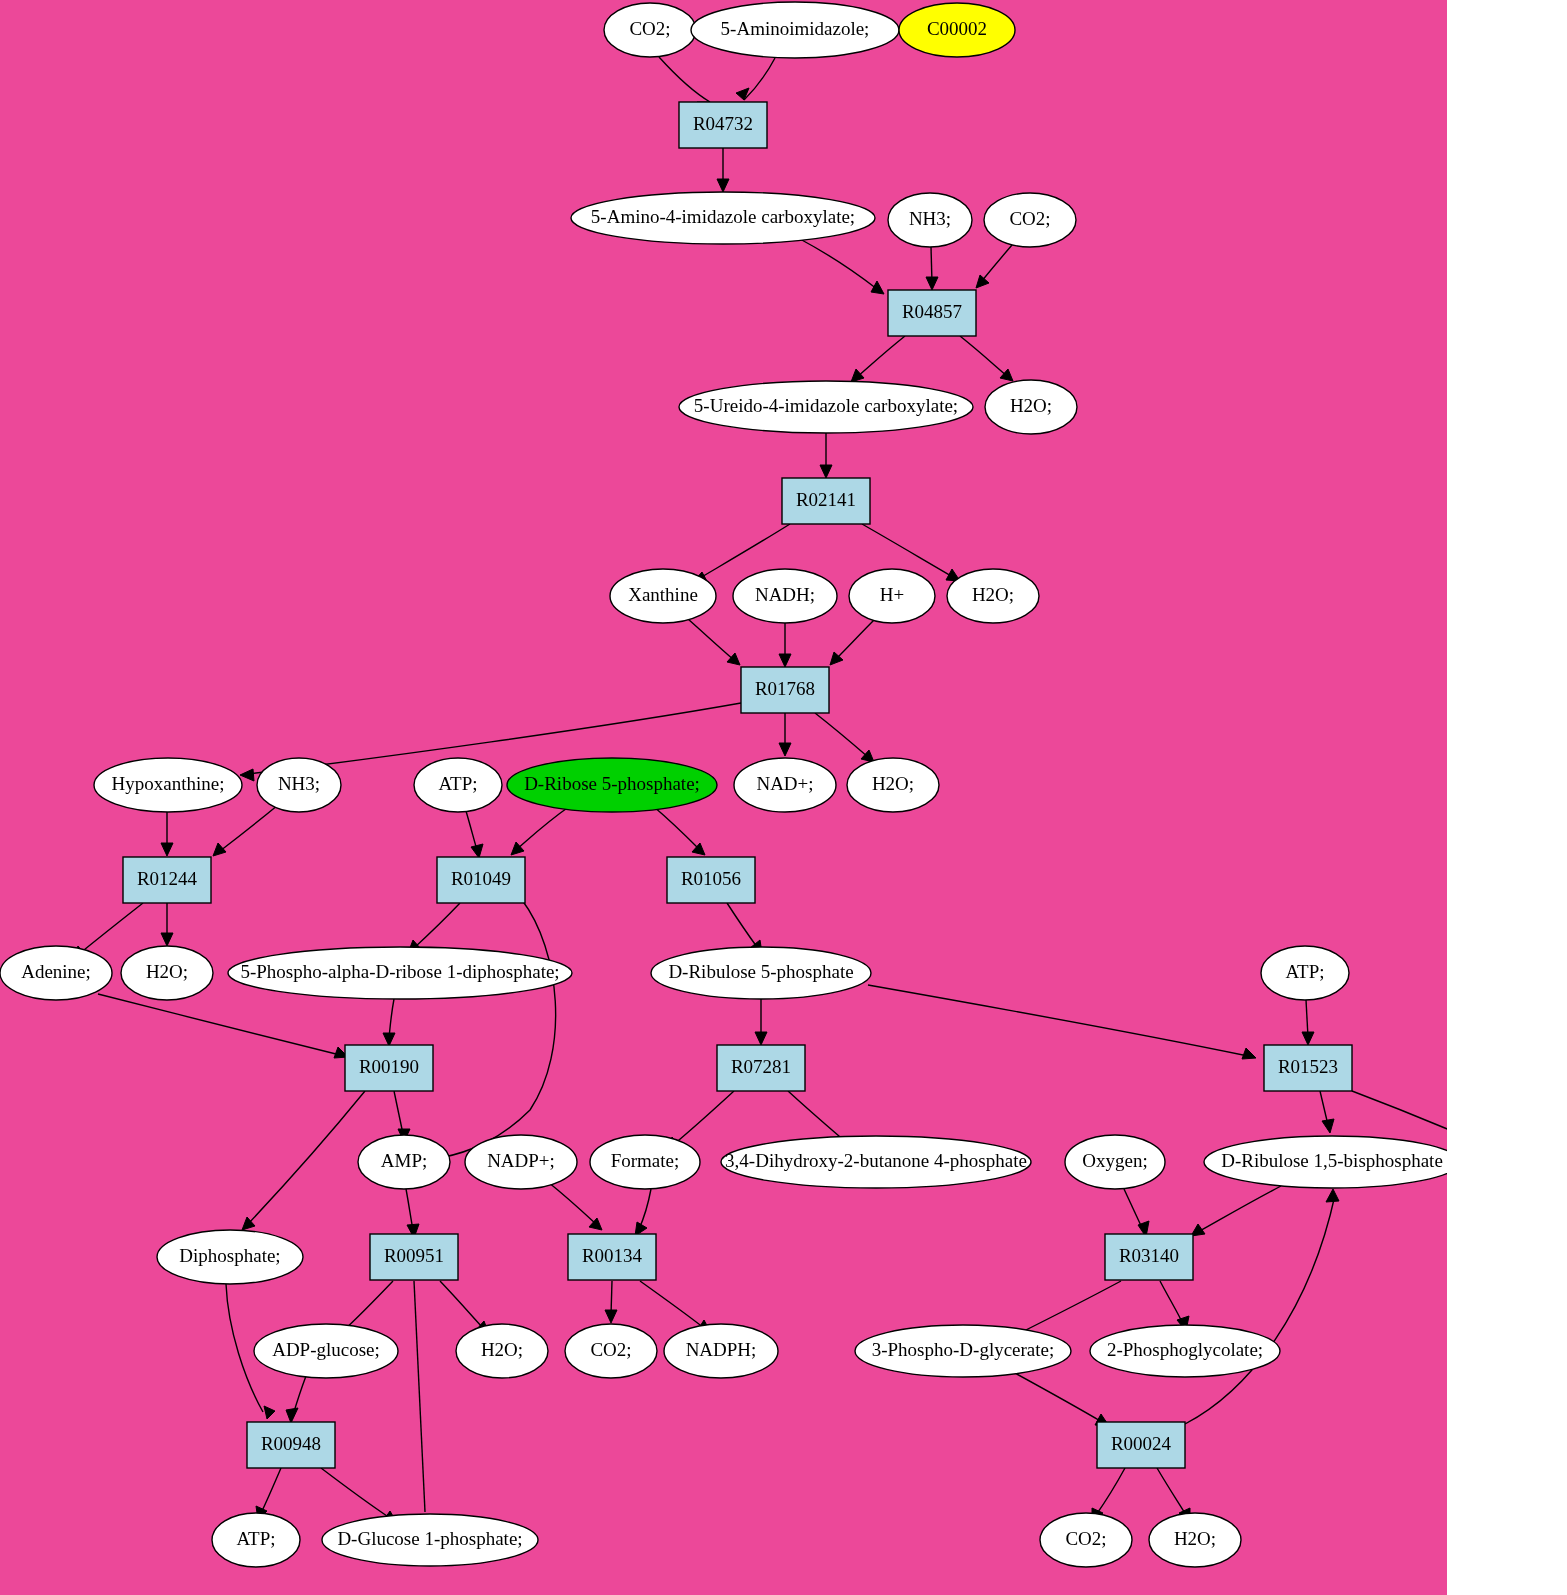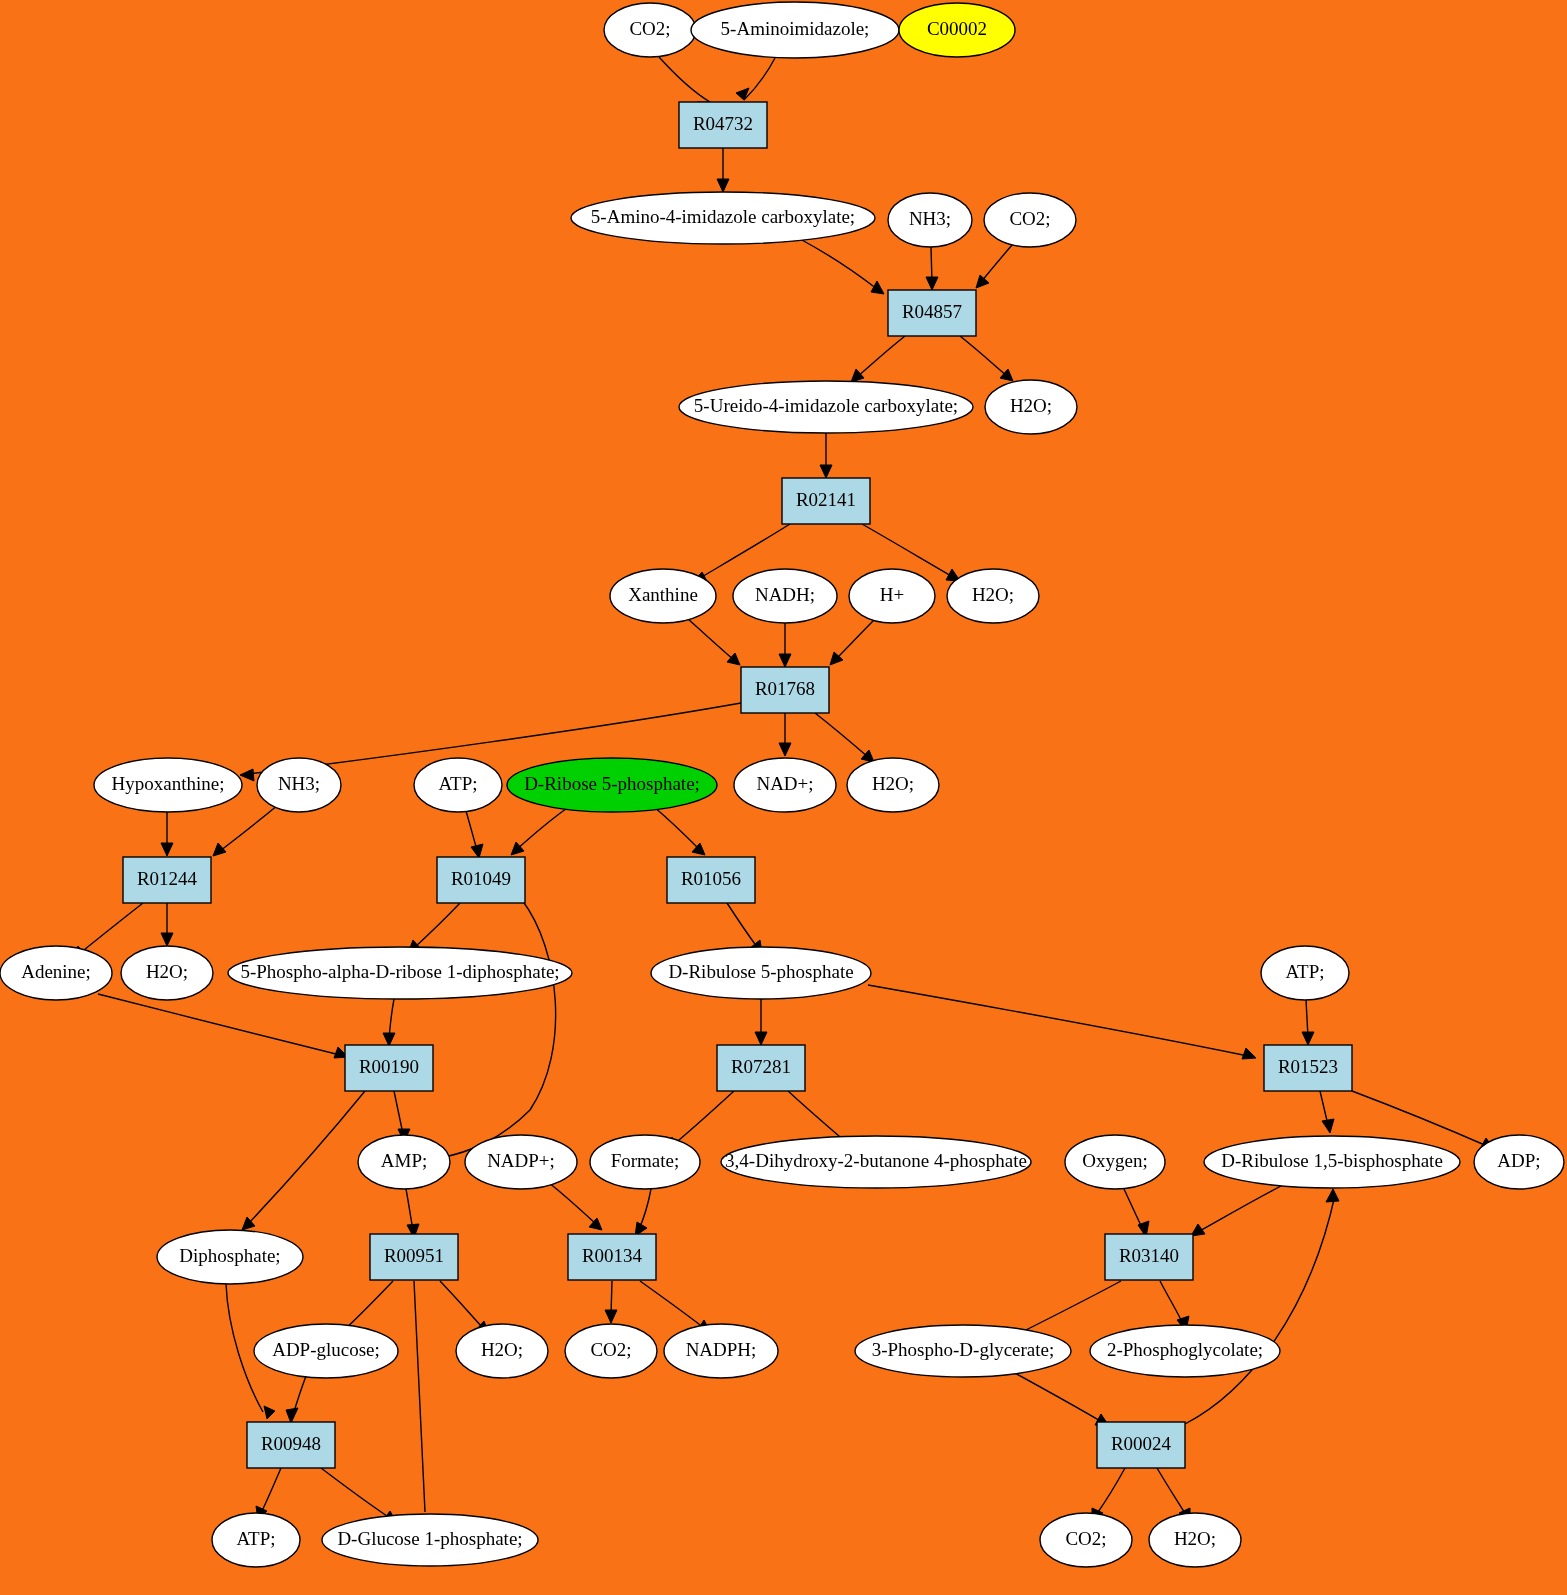--- a/index.html
+++ b/index.html
@@ -5,23 +5,23 @@
   html, body {
     margin: 0;
     padding: 0;
     background: #ffffff;
   }
   body {
     font-family: "Liberation Serif", "DejaVu Serif", serif;
   }
   #graph-wrap {
     position: relative;
-    width: 1567px;
+    width: 1447px;
     height: 1595px;
-    background: #f97316;
+    background: #ec4899;
     overflow: hidden;
   }
   svg#pathway-svg {
     display: block;
     width: 1567px;
     height: 1595px;
   }
   .node-ellipse {
     fill: #ffffff;
     stroke: #000000;

